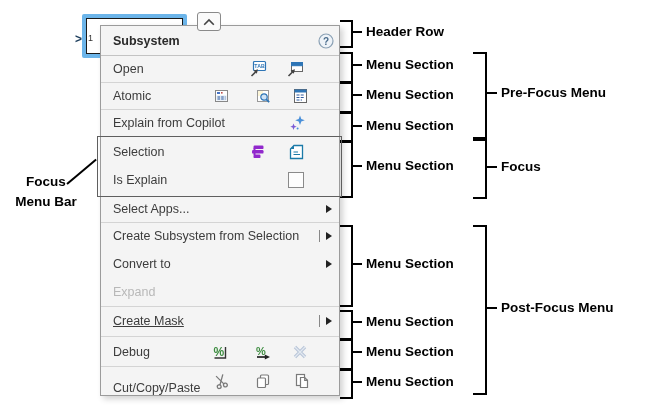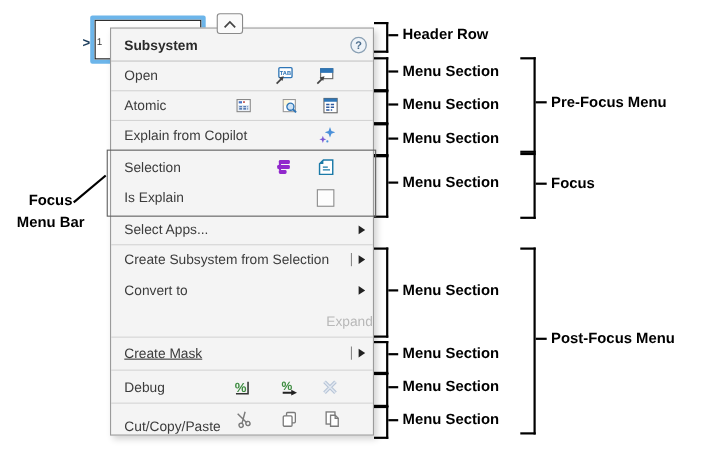--- a/index.html
+++ b/index.html
@@ -160,21 +160,21 @@
 
     <div class="mrow" style="top:196px;height:28px;">
       <span>Create Subsystem from Selection</span>
       <span class="splitbar"></span>
       <span class="arrow"></span>
     </div>
     <div class="mrow" style="top:224px;height:28px;">
       <span>Convert to</span>
       <span class="arrow"></span>
     </div>
-    <div class="mrow disabled" style="top:252px;height:28px;justify-content:flex-end;">
+    <div class="mrow disabled" style="top:252px;height:28px;">
       <span>Expand</span>
     </div>
     <div class="msep" style="top:280px;"></div>
 
     <div class="mrow" style="top:280px;height:29px;text-decoration:underline;">
       <span>Create Mask</span>
       <span class="splitbar"></span>
       <span class="arrow"></span>
     </div>
     <div class="msep" style="top:310px;"></div>

